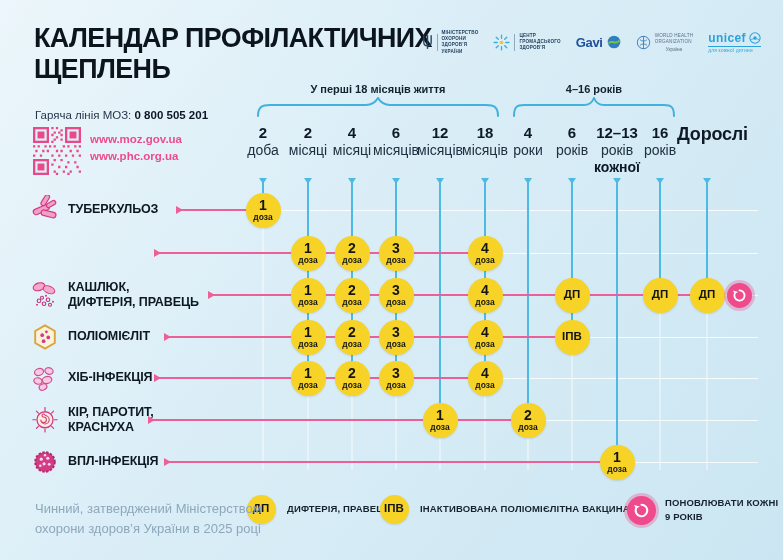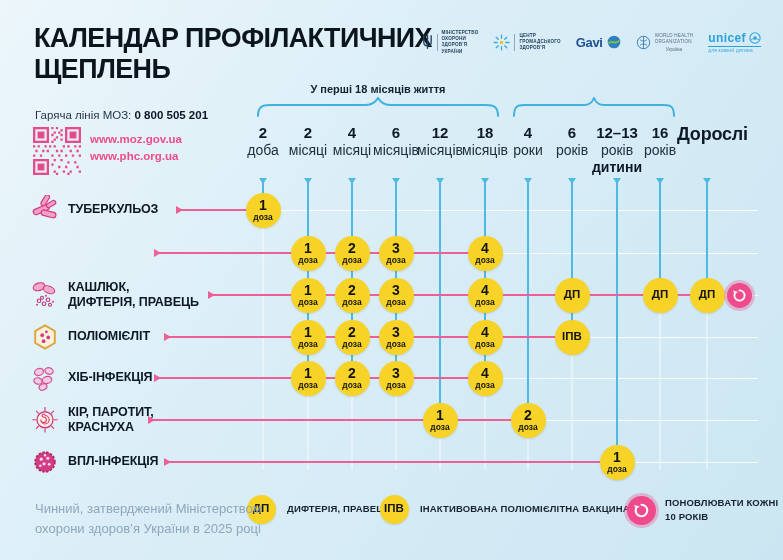--- a/index.html
+++ b/index.html
@@ -172,20 +172,21 @@
   </svg>
   <div class="links">
     <div>www.moz.gov.ua</div>
     <div>www.phc.org.ua</div>
   </div>
 
   <div class="blabel" style="left:256px;top:83px;width:244px">У перші 18 місяців життя</div>
   <svg class="bracket" style="left:256px;top:97px" width="244" height="20" viewBox="0 0 244 20">
     <path d="M2,19 C2,10 6,8 14,8 L110,8 C116,8 119,6 122,1 C125,6 128,8 134,8 L230,8 C238,8 242,10 242,19" fill="none" stroke="#41b2de" stroke-width="2" stroke-linecap="round"></path>
   </svg>
+  <div class="blabel" style="left:512px;top:83px;width:164px">4–16 років</div>
   <svg class="bracket" style="left:512px;top:97px" width="164" height="20" viewBox="0 0 164 20">
     <path d="M2,19 C2,10 5,8 12,8 L72,8 C77,8 80,6 82,1 C84,6 87,8 92,8 L152,8 C159,8 162,10 162,19" fill="none" stroke="#41b2de" stroke-width="2" stroke-linecap="round"></path>
   </svg>
 
   <div class="colh" style="left:263px">
       <div class="cnum">2</div>
       <div class="cunit">доба</div>
     </div>
   <div class="colh" style="left:308px">
       <div class="cnum">2</div>
@@ -211,21 +212,21 @@
       <div class="cnum">4</div>
       <div class="cunit">роки</div>
     </div>
   <div class="colh" style="left:572px">
       <div class="cnum">6</div>
       <div class="cunit">років</div>
     </div>
   <div class="colh" style="left:617px">
       <div class="cnum">12–13</div>
       <div class="cunit">років</div>
-      <div class="cunit b">дитини</div>
+      <div class="cunit b">кожної</div>
     </div>
   <div class="colh" style="left:660px">
       <div class="cnum">16</div>
       <div class="cunit">років</div>
     </div>
   <div class="colh" style="left:707px">
       <div class="cnum adult">Дорослі</div>
     </div>
 
   <div class="gh" style="top:210px"></div>
@@ -480,18 +481,18 @@
       <span class="dn">ІПВ</span>
     </div>
   <div class="ltx" style="left:420px;top:509px">ІНАКТИВОВАНА ПОЛІОМІЄЛІТНА ВАКЦИНА</div>
   <div class="renew big" style="left:641px;top:510px">
     <svg width="17" height="17" viewBox="0 0 20 20">
         <path d="M10 3.2 a6.8 6.8 0 1 1 -6.4 4.4" stroke="#fff" stroke-width="2.4" fill="none" stroke-linecap="round"></path>
         <path d="M1.2 3.4 l2.4 4.6 4.4 -2.6 z" fill="#fff"></path>
       </svg>
   </div>
   <div class="ltx" style="left:665px;top:510px">ПОНОВЛЮВАТИ КОЖНІ
-10 РОКІВ</div>
+9 РОКІВ</div>
 
   <div class="footer">Чинний, затверджений Міністерством
 охорони здоров’я України в 2025 році</div>
 
 </div>
 
 </body></html>

